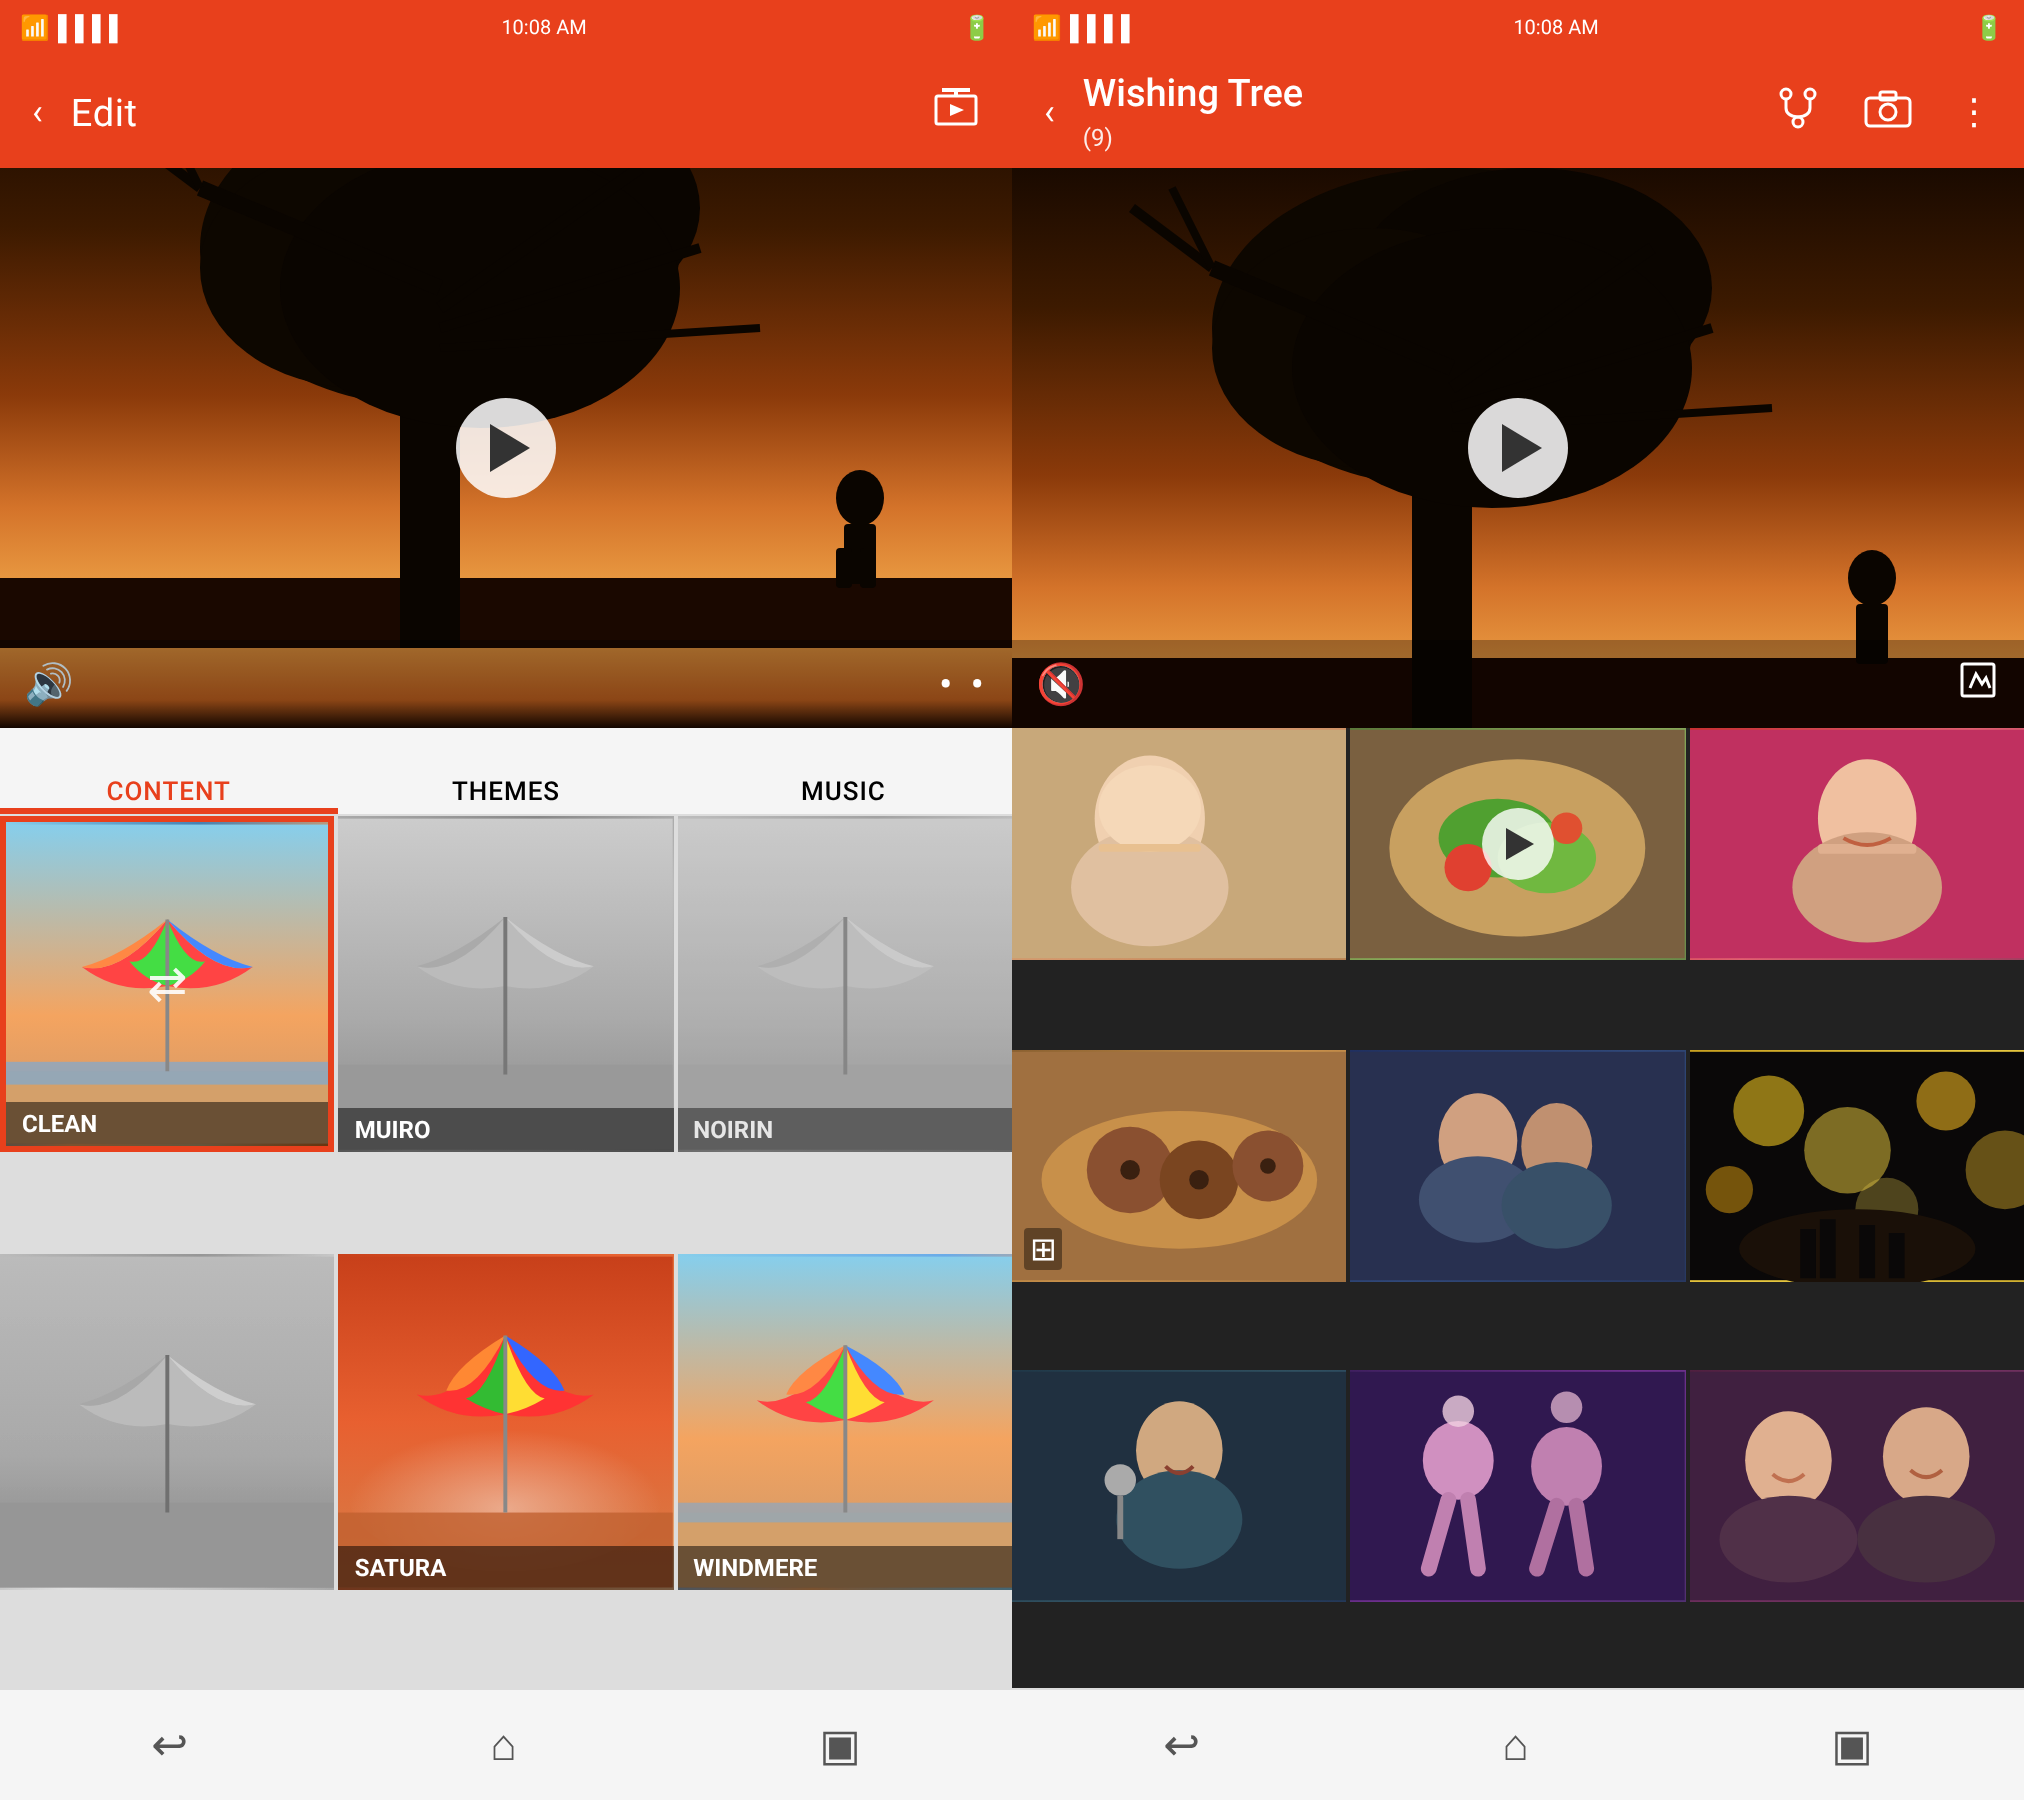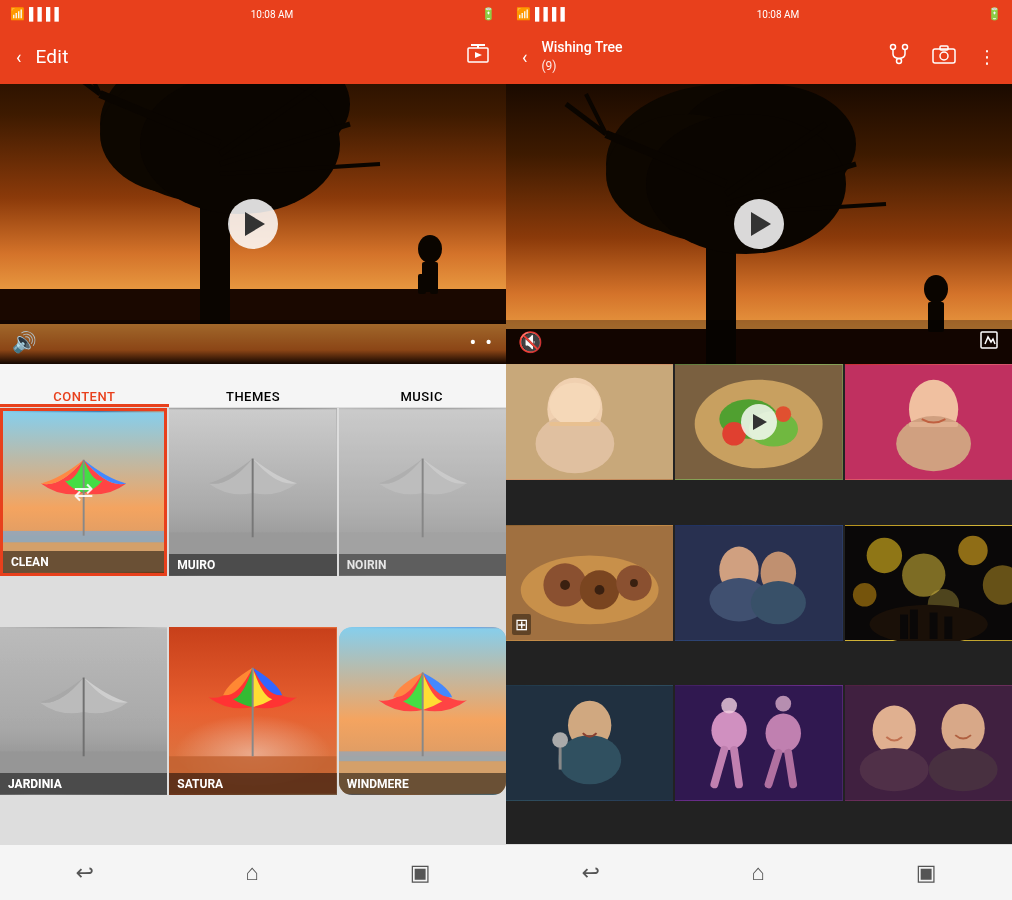--- a/index.html
+++ b/index.html
@@ -248,21 +248,21 @@
       display: flex;
       align-items: center;
       padding: 0 8px;
       color: white;
       gap: 6px;
     }
     .right-app-bar-title {
       flex: 1;
     }
     .right-title-text {
-      font-size: 14px;
+      font-size: 19px;
       font-weight: 500;
       display: block;
     }
     .right-subtitle-text {
       font-size: 12px;
       opacity: 0.9;
     }
 
     
     .right-video {
@@ -492,21 +492,20 @@
             <stop offset="100%" stop-color="#777"></stop>
           </linearGradient>
         </defs>
         <rect width="170" height="168" fill="url(#jardiniaBg)"></rect>
         <rect x="0" y="125" width="170" height="43" fill="#888"></rect>
         <path d="M85 50 Q110 80 130 75 Q110 90 85 85 Q60 90 40 75 Q60 80 85 50Z" fill="#aaa"></path>
         <path d="M85 50 Q60 80 40 75 Q60 70 85 50Z" fill="#999"></path>
         <path d="M85 50 Q110 80 130 75 Q110 70 85 50Z" fill="#bbb"></path>
         <line x1="85" y1="50" x2="85" y2="130" stroke="#666" stroke-width="2"></line>
       </svg>
-      <div class="theme-label">JARDINIA</div>
     </div>
 
     <div class="theme-cell" style="background: linear-gradient(135deg, #c8401a 0%, #e86030 40%, #d4804a 70%, #e8b080 100%);">
       <svg class="umbrella-svg" viewBox="0 0 170 168" preserveAspectRatio="xMidYMid meet">
         <defs>
           <linearGradient id="saturaBg" x1="0" y1="0" x2="0" y2="1">
             <stop offset="0%" stop-color="#c8401a"></stop>
             <stop offset="50%" stop-color="#e86030"></stop>
             <stop offset="100%" stop-color="#d4804a"></stop>
           </linearGradient>
@@ -522,21 +521,21 @@
         <path d="M85 40 Q110 75 130 70 Q110 85 85 80 Q60 85 40 70 Q60 75 85 40Z" fill="#ff3333"></path>
         <path d="M85 40 Q70 70 55 68 Q60 55 85 40Z" fill="#ff8833"></path>
         <path d="M85 40 Q100 70 115 68 Q110 55 85 40Z" fill="#3366ff"></path>
         <path d="M85 40 Q85 70 85 80 Q75 78 65 72 Q75 70 85 40Z" fill="#33bb33"></path>
         <path d="M85 40 Q85 70 85 80 Q95 78 105 72 Q95 70 85 40Z" fill="#ffdd33"></path>
         <line x1="85" y1="40" x2="85" y2="130" stroke="#888" stroke-width="2"></line>
       </svg>
       <div class="theme-label">SATURA</div>
     </div>
 
-    <div class="theme-cell" style="background: linear-gradient(135deg, #87ceeb 0%, #6aabe8 40%, #f4a460 70%, #87ceeb 100%); border-radius: 13px;">
+    <div class="theme-cell" style="background: linear-gradient(135deg, #87ceeb 0%, #6aabe8 40%, #f4a460 70%, #87ceeb 100%);">
       <svg class="umbrella-svg" viewBox="0 0 170 168" preserveAspectRatio="xMidYMid meet">
         <defs>
           <linearGradient id="windmereBg" x1="0" y1="0" x2="0" y2="1">
             <stop offset="0%" stop-color="#87ceeb"></stop>
             <stop offset="55%" stop-color="#f4a460"></stop>
             <stop offset="100%" stop-color="#c8956a"></stop>
           </linearGradient>
         </defs>
         <rect width="170" height="168" fill="url(#windmereBg)"></rect>
         <rect x="0" y="130" width="170" height="38" fill="#d4a06a"></rect>

